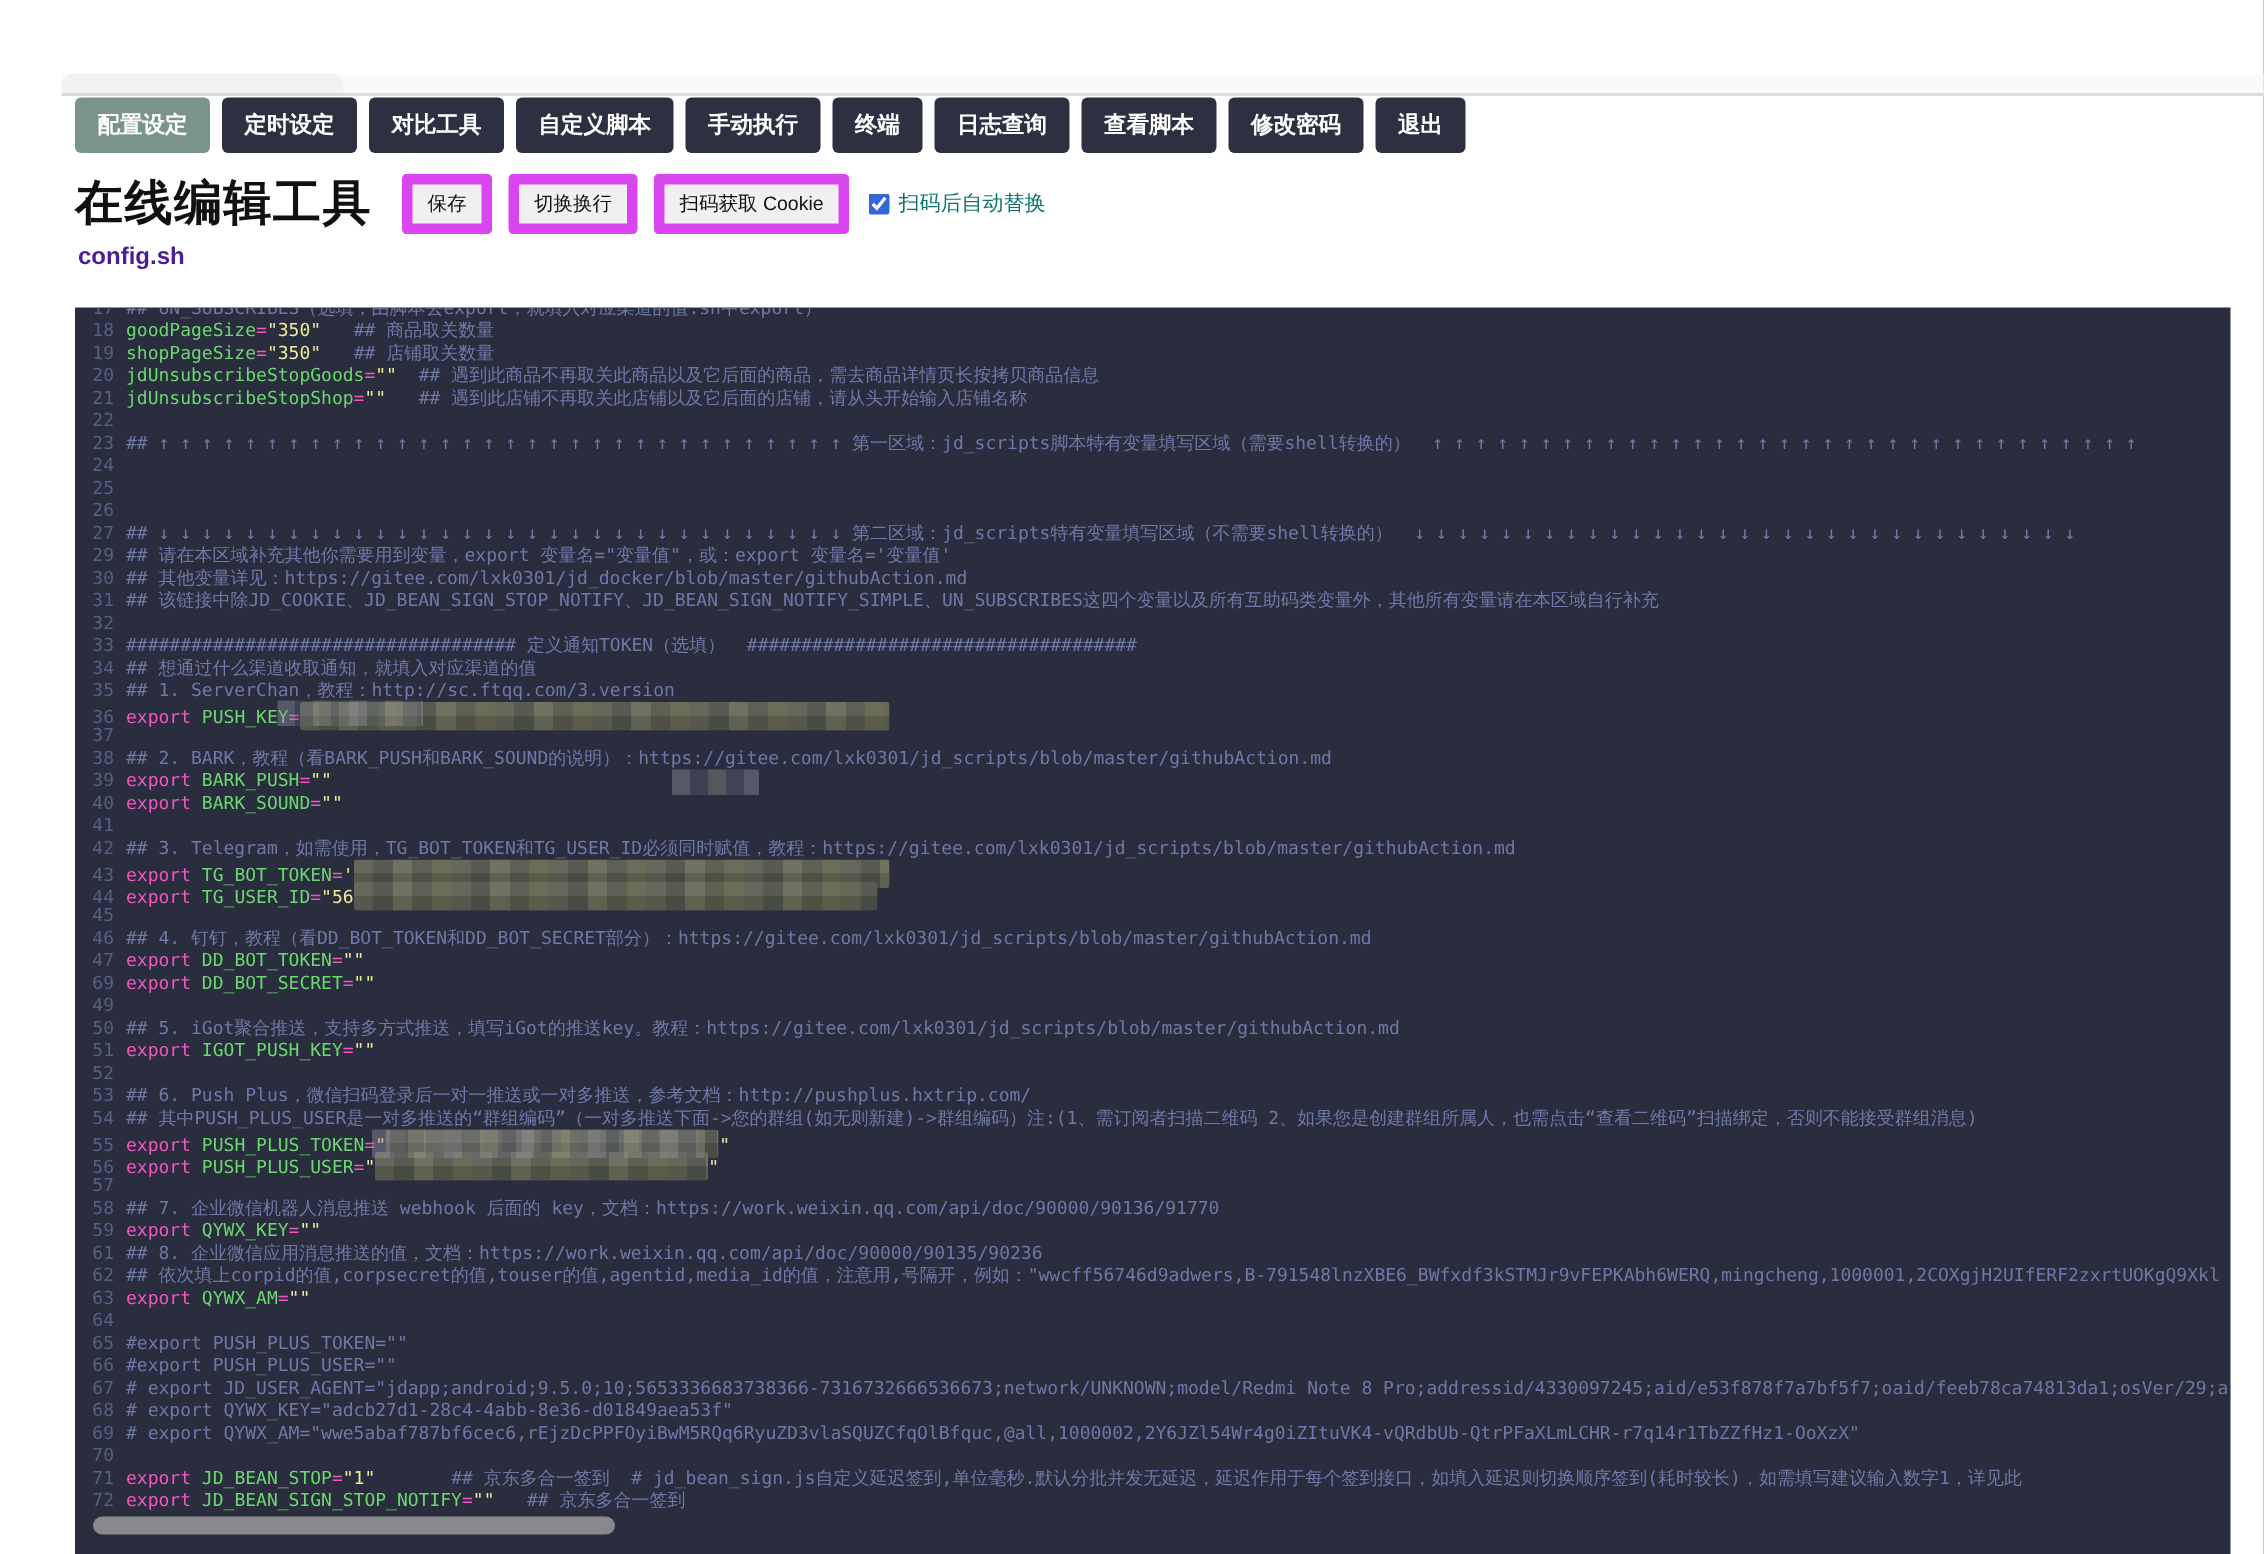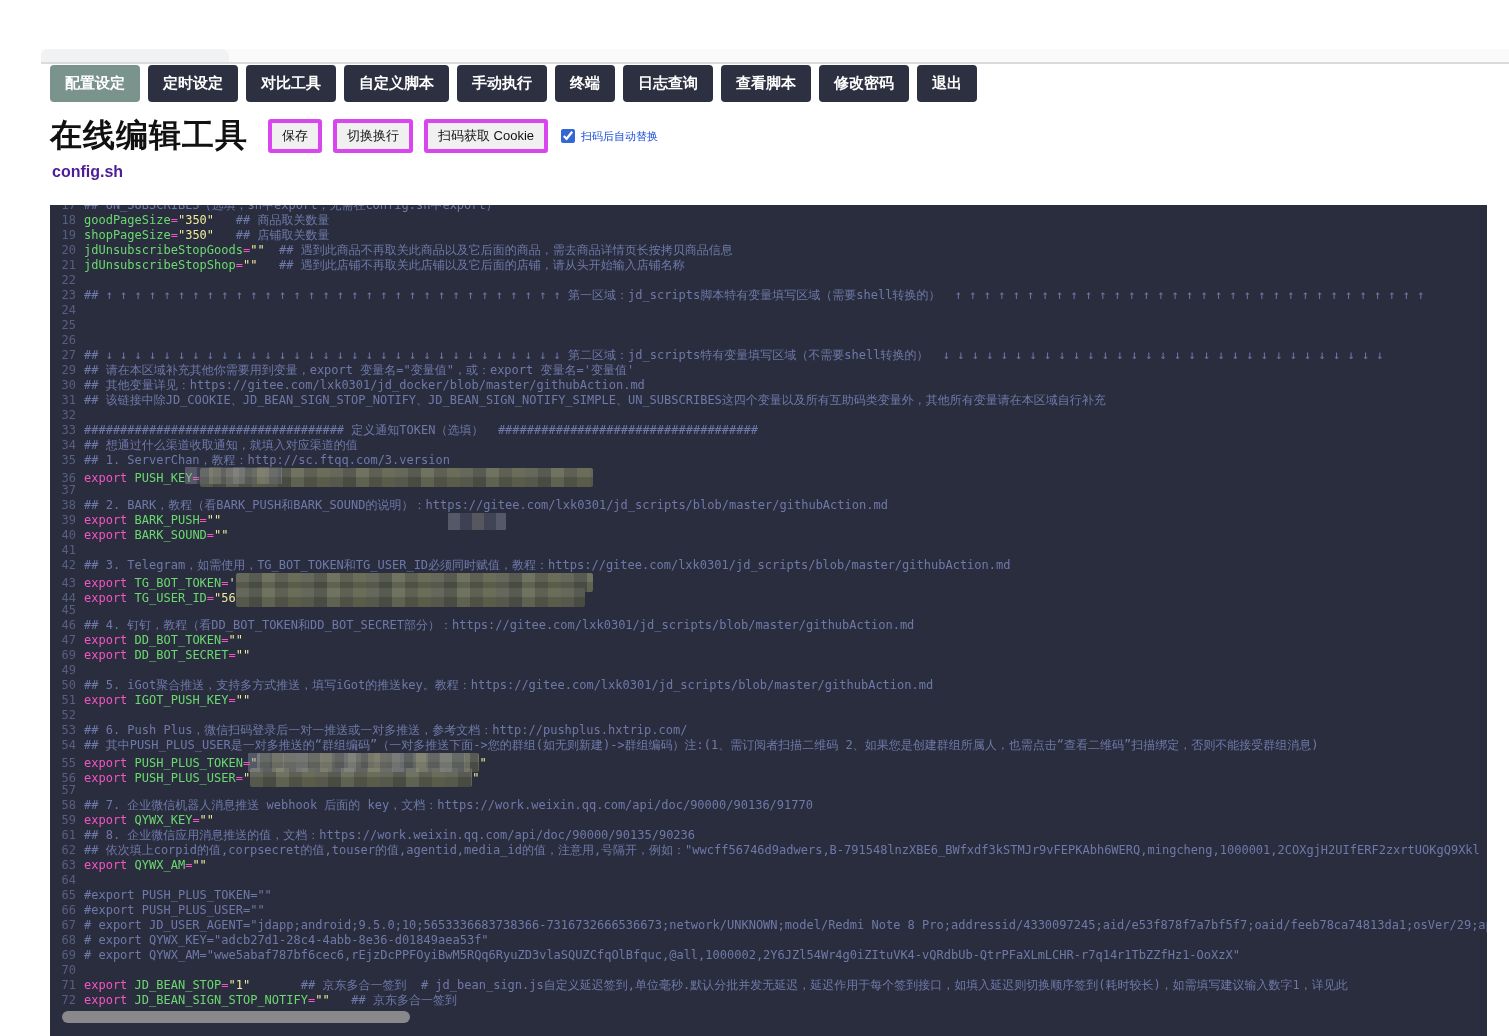--- a/index.html
+++ b/index.html
@@ -11,25 +11,25 @@
     border-radius:8px 8px 0 0;}
   
   .nav{position:absolute;top:65px;left:50px;white-space:nowrap;}
   .nav-btn{display:inline-block;background:var(--navbg);color:#fff;font-weight:bold;font-size:15px;
     padding:9px 15px;border-radius:4px;margin-right:8px;cursor:pointer;border:none;
     font-family:Liberation Serif, serif;}
   .nav-btn.active{background:var(--navactive);}
   
   .title-row{position:absolute;top:114px;left:50px;display:flex;align-items:center;}
   .page-title{font-size:32px;font-weight:bold;color:#111;margin:0 20px 0 0;letter-spacing:1px;}
-  .tool-btn{background:#f0f0f0;border:4px solid #d946ef;border-radius:3px;font-size:13px;color:#111;
+  .tool-btn{background:#f0f0f0;border:7px solid #d946ef;border-radius:3px;font-size:13px;color:#111;
     padding:4px 10px;margin-right:11px;cursor:pointer;font-family:"Liberation Sans","DejaVu Sans",sans-serif;}
   .chk-wrap{display:flex;align-items:center;margin-left:2px;}
   .chk{width:14px;height:14px;accent-color:#3367d6;margin:0 6px 0 0;}
-  .chk-label{font-size:11px;color:#1d4ed8;}
+  .chk-label{font-size:14px;color:#0f766e;}
   .filename{position:absolute;top:163px;left:52px;font-size:16px;font-weight:bold;color:#4c1d95;}
   
   .editor{position:absolute;top:205px;left:50px;width:1437px;height:831px;background:var(--edbg);
     overflow:hidden;cursor:text;}
   .code-lines{margin-top:-7px;}
   .cm-line{white-space:pre;height:15px;line-height:15px;font:12px/15px "DejaVu Sans Mono","Liberation Mono",monospace;}
   .ln{display:inline-block;width:18px;margin-left:8px;margin-right:8px;text-align:right;
     color:var(--gutter);}
   .tk-com{color:var(--com);} .tk-kw{color:var(--kw);} .tk-var{color:var(--var);}
   .tk-str{color:var(--str);} .tk-pln{color:var(--pln);}
@@ -60,21 +60,21 @@
   <span class="chk-wrap">
     <input type="checkbox" class="chk" id="autorep" checked="" style="">
     <label for="autorep" class="chk-label">扫码后自动替换</label>
   </span>
 </div>
 
 <div class="filename">config.sh</div>
 
 <div class="editor">
   <div class="code-lines">
-      <div class="cm-line"><span class="ln">17</span><span class="tk-com">## UN_SUBSCRIBES（选填，sh中export，无需在config.sh中export）</span></div>
+      <div class="cm-line"><span class="ln">17</span><span class="tk-com">## UN_SUBSCRIBES（选填，由脚本去export，就填入对应渠道的值.sh中export）</span></div>
       <div class="cm-line"><span class="ln">18</span><span class="tk-var">goodPageSize</span><span class="tk-kw">=</span><span class="tk-str">"350"</span><span class="tk-pln">   </span><span class="tk-com">## 商品取关数量</span></div>
       <div class="cm-line"><span class="ln">19</span><span class="tk-var">shopPageSize</span><span class="tk-kw">=</span><span class="tk-str">"350"</span><span class="tk-pln">   </span><span class="tk-com">## 店铺取关数量</span></div>
       <div class="cm-line"><span class="ln">20</span><span class="tk-var">jdUnsubscribeStopGoods</span><span class="tk-kw">=</span><span class="tk-str">""</span><span class="tk-pln">  </span><span class="tk-com">## 遇到此商品不再取关此商品以及它后面的商品，需去商品详情页长按拷贝商品信息</span></div>
       <div class="cm-line"><span class="ln">21</span><span class="tk-var">jdUnsubscribeStopShop</span><span class="tk-kw">=</span><span class="tk-str">""</span><span class="tk-pln">   </span><span class="tk-com">## 遇到此店铺不再取关此店铺以及它后面的店铺，请从头开始输入店铺名称</span></div>
       <div class="cm-line"><span class="ln">22</span></div>
       <div class="cm-line"><span class="ln">23</span><span class="tk-com">## ↑ ↑ ↑ ↑ ↑ ↑ ↑ ↑ ↑ ↑ ↑ ↑ ↑ ↑ ↑ ↑ ↑ ↑ ↑ ↑ ↑ ↑ ↑ ↑ ↑ ↑ ↑ ↑ ↑ ↑ ↑ ↑ 第一区域：jd_scripts脚本特有变量填写区域（需要shell转换的）  ↑ ↑ ↑ ↑ ↑ ↑ ↑ ↑ ↑ ↑ ↑ ↑ ↑ ↑ ↑ ↑ ↑ ↑ ↑ ↑ ↑ ↑ ↑ ↑ ↑ ↑ ↑ ↑ ↑ ↑ ↑ ↑ ↑</span></div>
       <div class="cm-line"><span class="ln">24</span></div>
       <div class="cm-line"><span class="ln">25</span></div>
       <div class="cm-line"><span class="ln">26</span></div>
       <div class="cm-line"><span class="ln">27</span><span class="tk-com">## ↓ ↓ ↓ ↓ ↓ ↓ ↓ ↓ ↓ ↓ ↓ ↓ ↓ ↓ ↓ ↓ ↓ ↓ ↓ ↓ ↓ ↓ ↓ ↓ ↓ ↓ ↓ ↓ ↓ ↓ ↓ ↓ 第二区域：jd_scripts特有变量填写区域（不需要shell转换的）  ↓ ↓ ↓ ↓ ↓ ↓ ↓ ↓ ↓ ↓ ↓ ↓ ↓ ↓ ↓ ↓ ↓ ↓ ↓ ↓ ↓ ↓ ↓ ↓ ↓ ↓ ↓ ↓ ↓ ↓ ↓</span></div>

